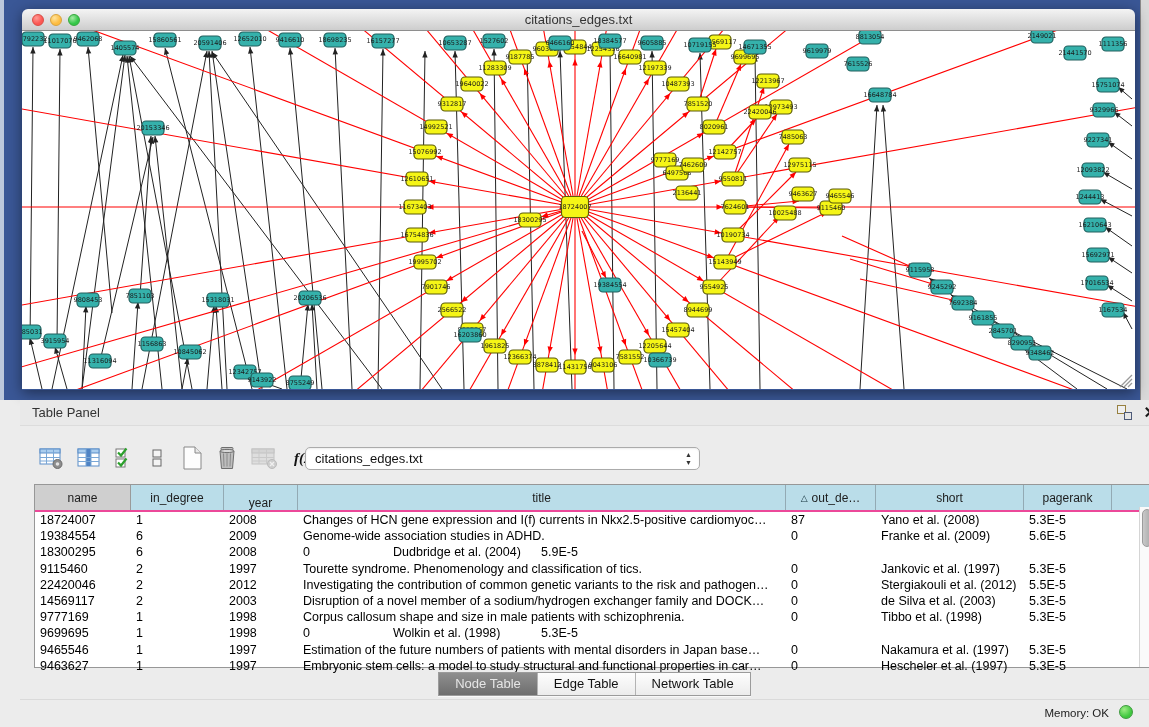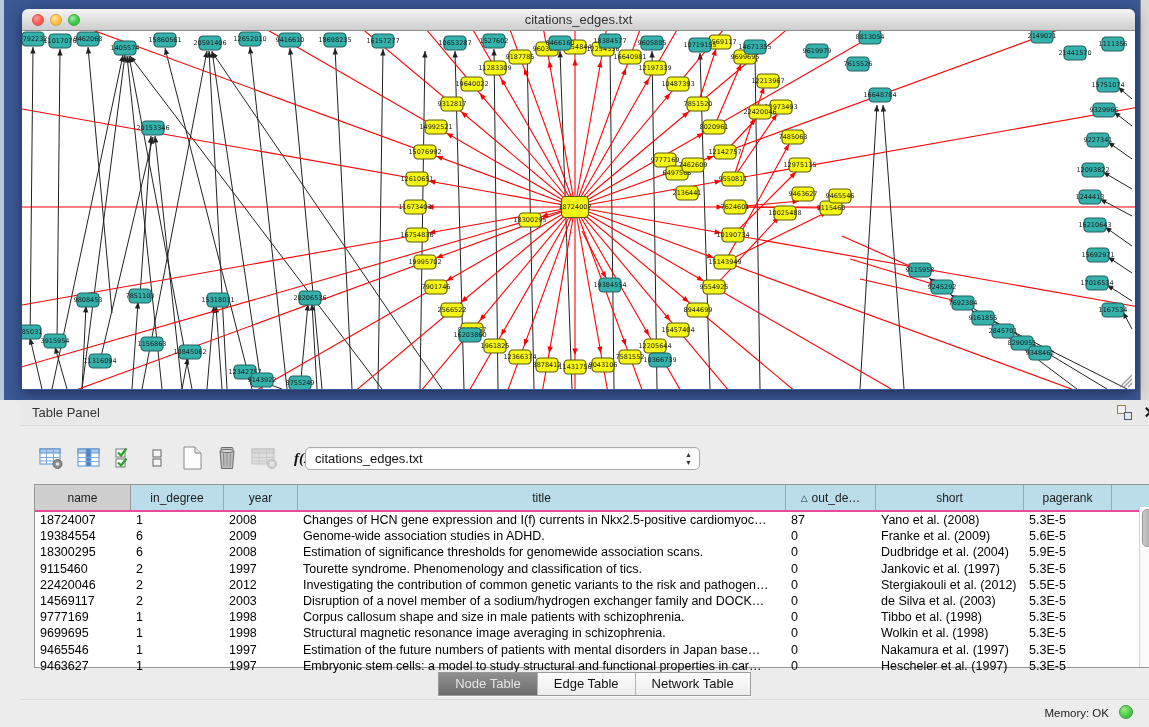--- a/index.html
+++ b/index.html
@@ -604,21 +604,21 @@
   </div>
 
   <div class="tbl">
     <div class="tbl-header" id="tblHeader">
         <div class="th pressed" style="width: 96px;">
           <span>name</span>
         </div>
         <div class="th" style="width: 93px;">
           <span>in_degree</span>
         </div>
-        <div class="th" style="width: 74px;">
+        <div class="th" style="width: 74px; align-items: flex-end;">
           <span>year</span>
         </div>
         <div class="th" style="width: 488px;">
           <span>title</span>
         </div>
         <div class="th" style="width: 90px;">
           <span class="sortglyph">△</span>
           <span>out_de…</span>
         </div>
         <div class="th" style="width: 148px;">
@@ -645,21 +645,20 @@
           <div class="td" style="width: 74px;">2009</div>
           <div class="td" style="width: 488px;">Genome-wide association studies in ADHD.</div>
           <div class="td" style="width: 90px;">0</div>
           <div class="td" style="width: 148px;">Franke et al. (2009)</div>
           <div class="td" style="width: 88px;">5.6E-5</div>
         </div>
         <div class="tr">
           <div class="td" style="width: 96px;">18300295</div>
           <div class="td" style="width: 93px;">6</div>
           <div class="td" style="width: 74px;">2008</div>
-          <div class="td" style="width: 488px;">Estimation of significance thresholds for genomewide association scans.</div>
           <div class="td" style="width: 90px;">0</div>
           <div class="td" style="width: 148px;">Dudbridge et al. (2004)</div>
           <div class="td" style="width: 88px;">5.9E-5</div>
         </div>
         <div class="tr">
           <div class="td" style="width: 96px;">9115460</div>
           <div class="td" style="width: 93px;">2</div>
           <div class="td" style="width: 74px;">1997</div>
           <div class="td" style="width: 488px;">Tourette syndrome. Phenomenology and classification of tics.</div>
           <div class="td" style="width: 90px;">0</div>
@@ -690,21 +689,20 @@
           <div class="td" style="width: 74px;">1998</div>
           <div class="td" style="width: 488px;">Corpus callosum shape and size in male patients with schizophrenia.</div>
           <div class="td" style="width: 90px;">0</div>
           <div class="td" style="width: 148px;">Tibbo et al. (1998)</div>
           <div class="td" style="width: 88px;">5.3E-5</div>
         </div>
         <div class="tr">
           <div class="td" style="width: 96px;">9699695</div>
           <div class="td" style="width: 93px;">1</div>
           <div class="td" style="width: 74px;">1998</div>
-          <div class="td" style="width: 488px;">Structural magnetic resonance image averaging in schizophrenia.</div>
           <div class="td" style="width: 90px;">0</div>
           <div class="td" style="width: 148px;">Wolkin et al. (1998)</div>
           <div class="td" style="width: 88px;">5.3E-5</div>
         </div>
         <div class="tr">
           <div class="td" style="width: 96px;">9465546</div>
           <div class="td" style="width: 93px;">1</div>
           <div class="td" style="width: 74px;">1997</div>
           <div class="td" style="width: 488px;">Estimation of the future numbers of patients with mental disorders in Japan base…</div>
           <div class="td" style="width: 90px;">0</div>

